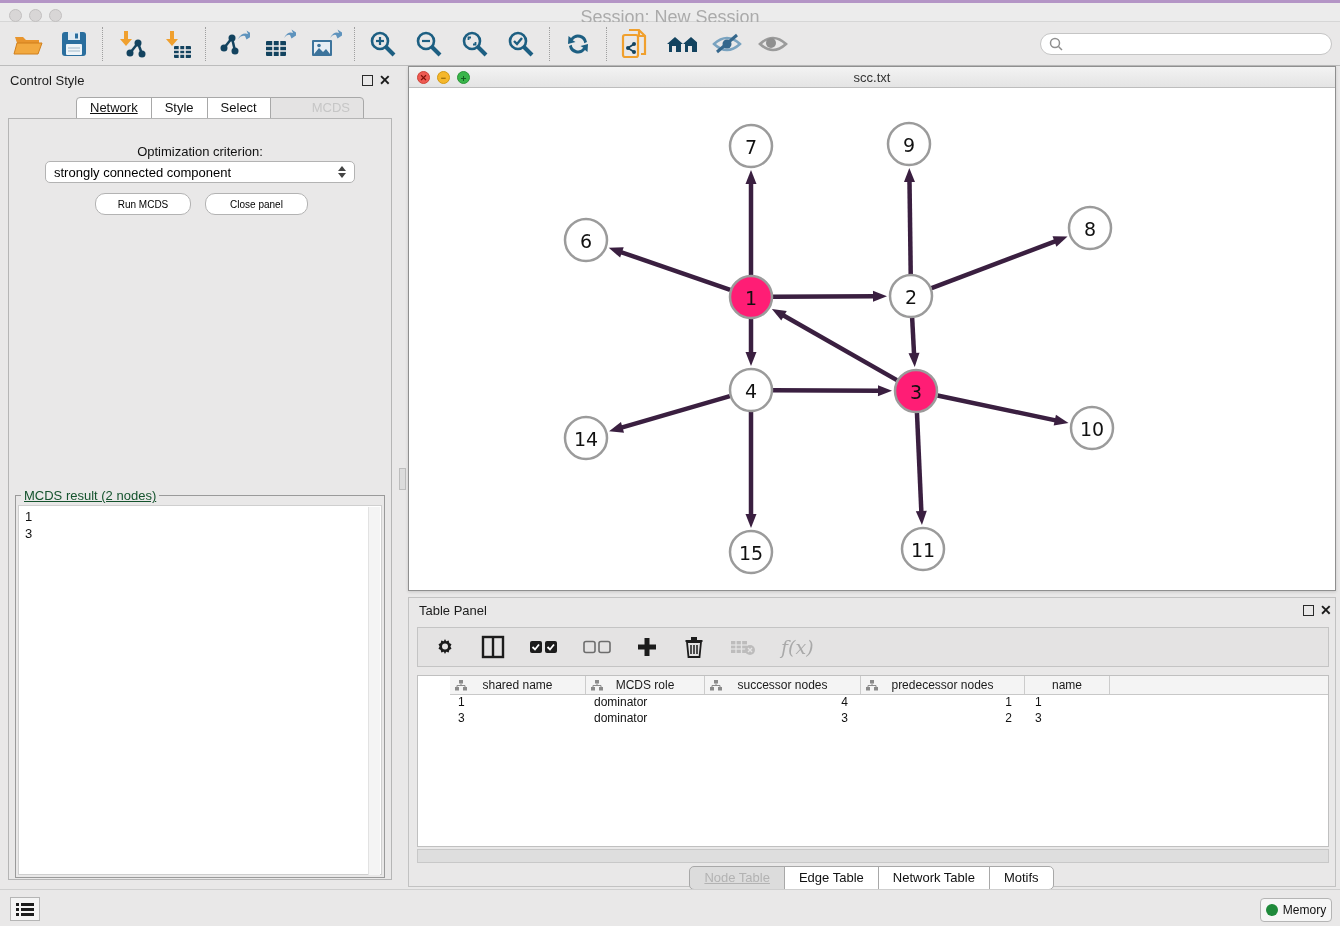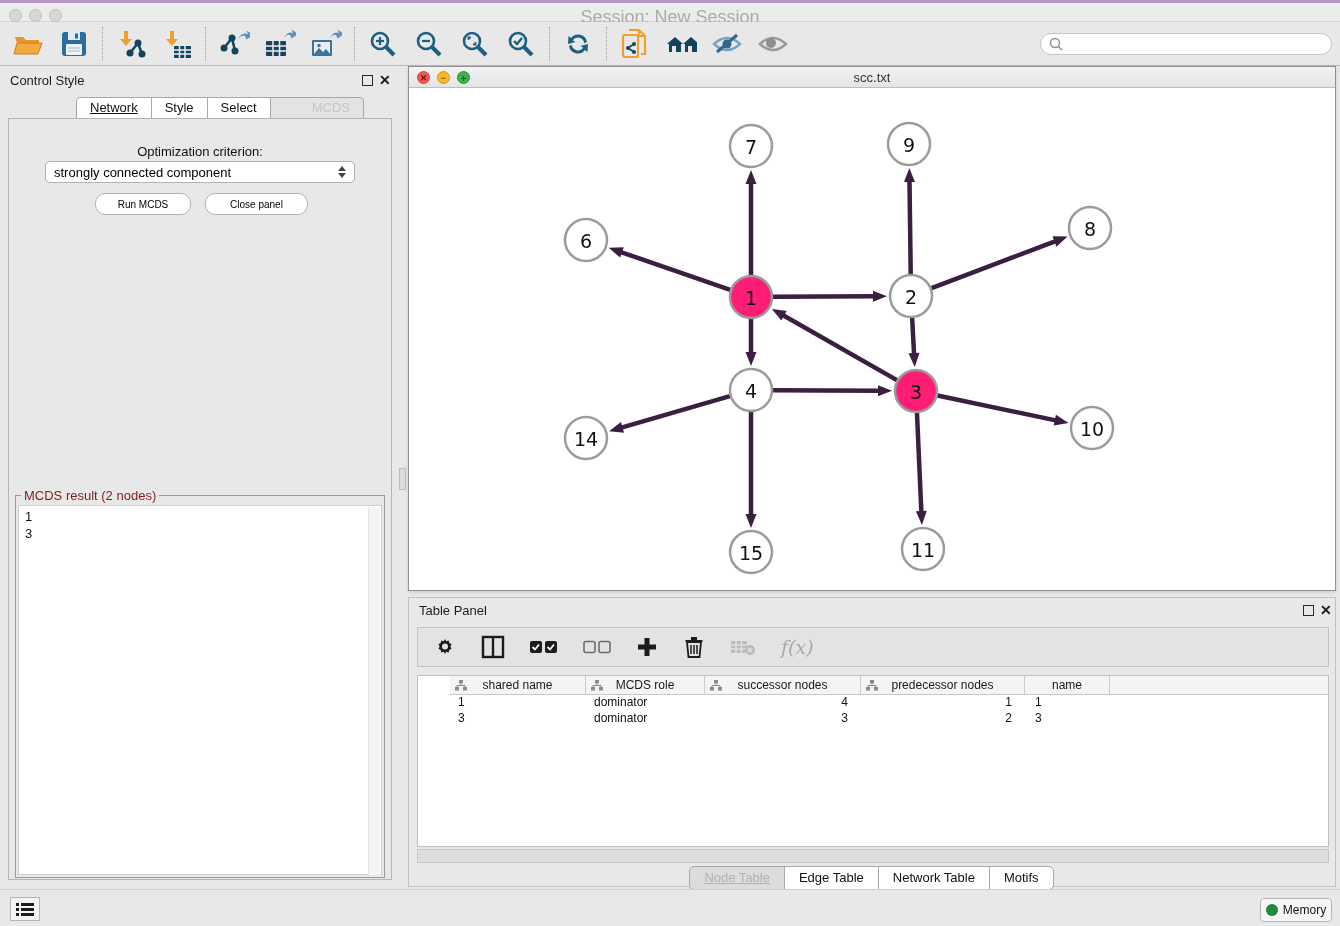--- a/index.html
+++ b/index.html
@@ -43,21 +43,21 @@
     padding:0 8px; }
   .opt-select .chev { margin-left:auto; display:flex; flex-direction:column; gap:2px; align-items:center; }
   .chev i { width:0; height:0; border-left:4px solid transparent; border-right:4px solid transparent; display:block; }
   .chev .up { border-bottom:5px solid #444; }
   .chev .dn { border-top:5px solid #444; }
   .cp-btn { position:absolute; top:74px; height:22px; background:#fff; border:1px solid #b3b3b3;
     border-radius:10px; font-size:10px; font-family:"Liberation Sans",sans-serif; }
   .fieldset { position:absolute; left:6px; top:376px; width:370px; height:383px;
     border:1px solid #9a9a9a; background:#e9e8e8; }
   .fieldset .legend { position:absolute; left:5px; top:-8px; background:#e9e8e8; padding:0 3px;
-    font-size:13px; color:#7f1d1d; }
+    font-size:13px; color:#14532d;text-decoration:underline; }
   .result-area { position:absolute; left:2px; top:9px; width:364px; height:370px; background:#fff;
     border:1px solid #cfcfcf; font-size:13px; color:#111; padding:2px 0 0 6px; line-height:17px; }
   .result-scroll { position:absolute; right:1px; top:1px; width:12px; height:368px; background:#f4f4f4;
     border-left:1px solid #e2e2e2; }
   .v-splitter-handle { position:absolute; left:399px; top:468px; width:7px; height:22px;
     background:#dcdcdc; border:1px solid #bdbdbd; }
 
   
   .net-window { position:absolute; left:408px; top:66px; width:928px; height:525px;
     border:1px solid #8f8f8f; background:#fff; box-shadow:0 1px 3px rgba(0,0,0,.15); }

